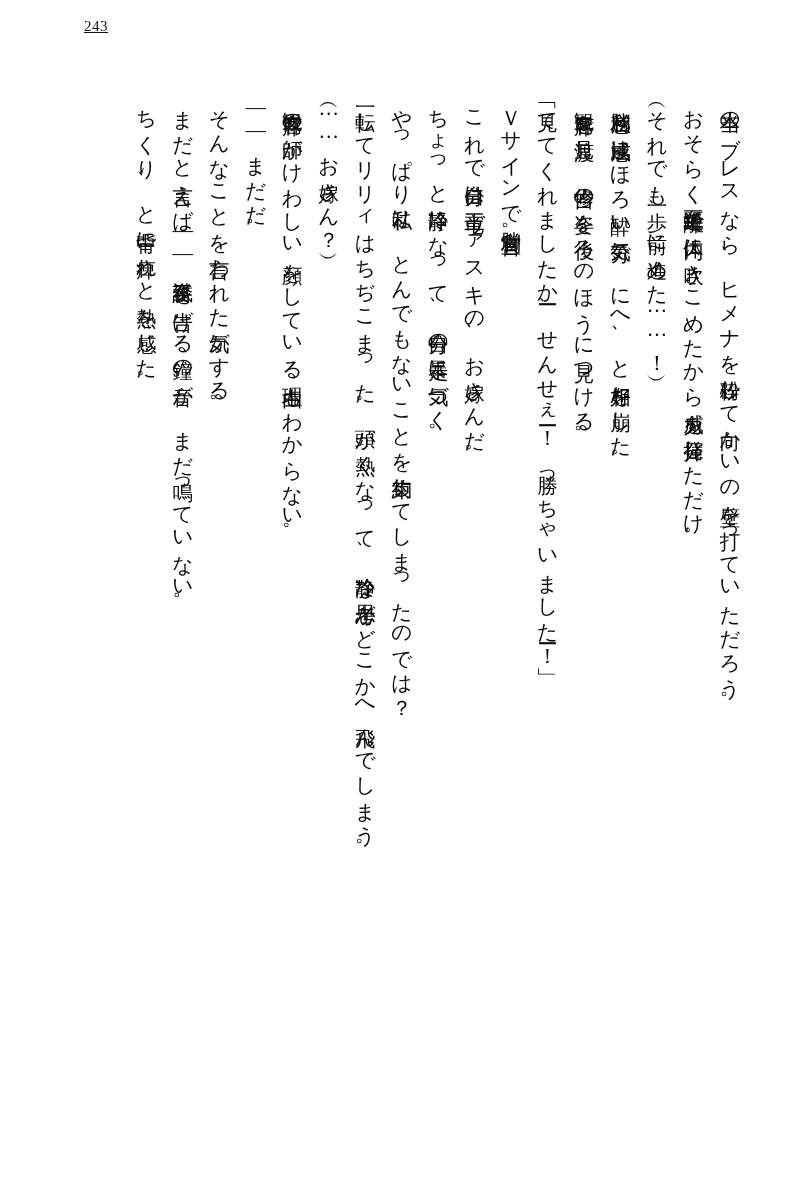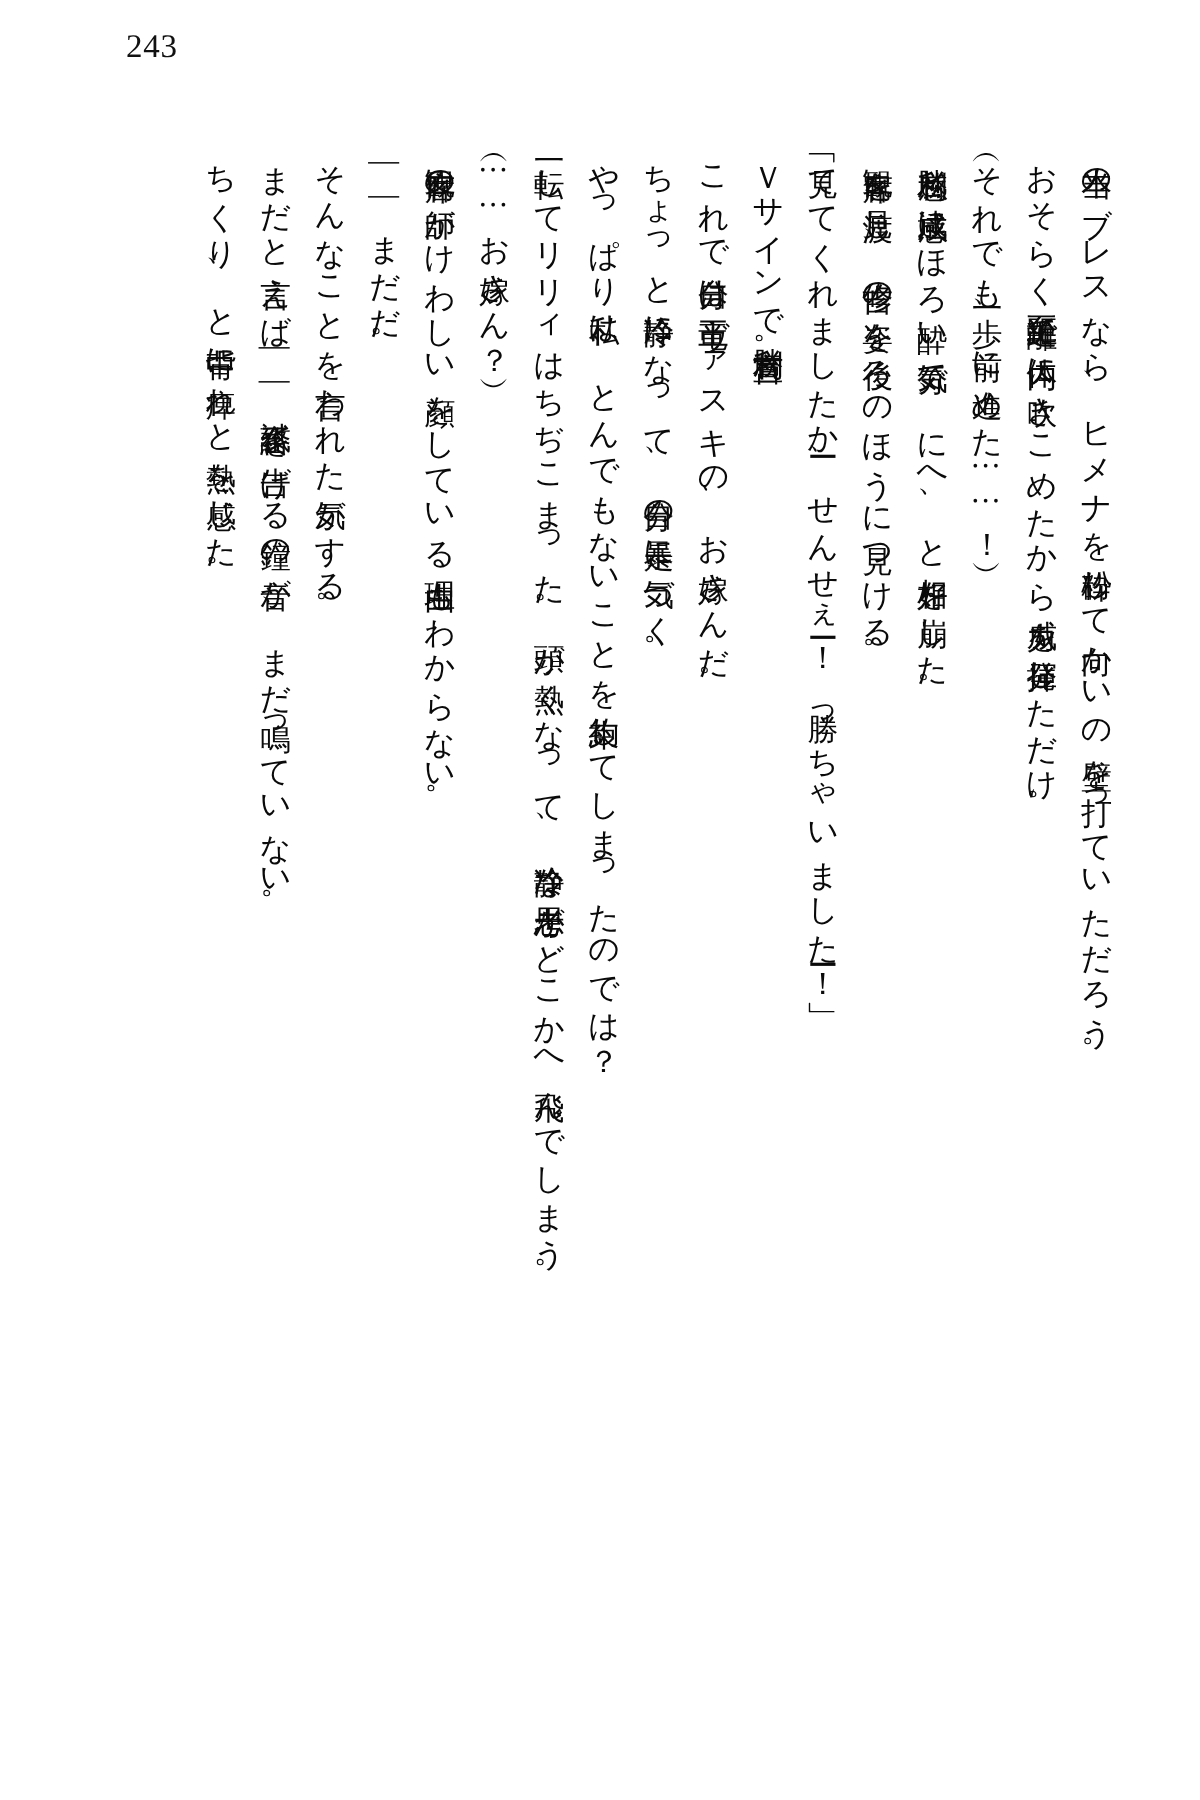--- a/index.html
+++ b/index.html
@@ -18,24 +18,25 @@
   .page {
     position: absolute;
     inset: 0;
     width: 800px;
     height: 1200px;
   }
   .page-number {
     position: absolute;
     top: 18px;
     left: 84px;
-    font-size: 22px;
+    font-size: 15px;
     font-family: "Liberation Serif", "DejaVu Serif", serif;
     letter-spacing: 0.5px;
     color: #111;
+    text-decoration: underline;
   }
   .body-text {
     position: absolute;
     top: 96px;
     left: 52px;
     right: 52px;
     height: 1040px;
     writing-mode: vertical-rl;
     text-orientation: upright;
     font-size: 20.5px;

